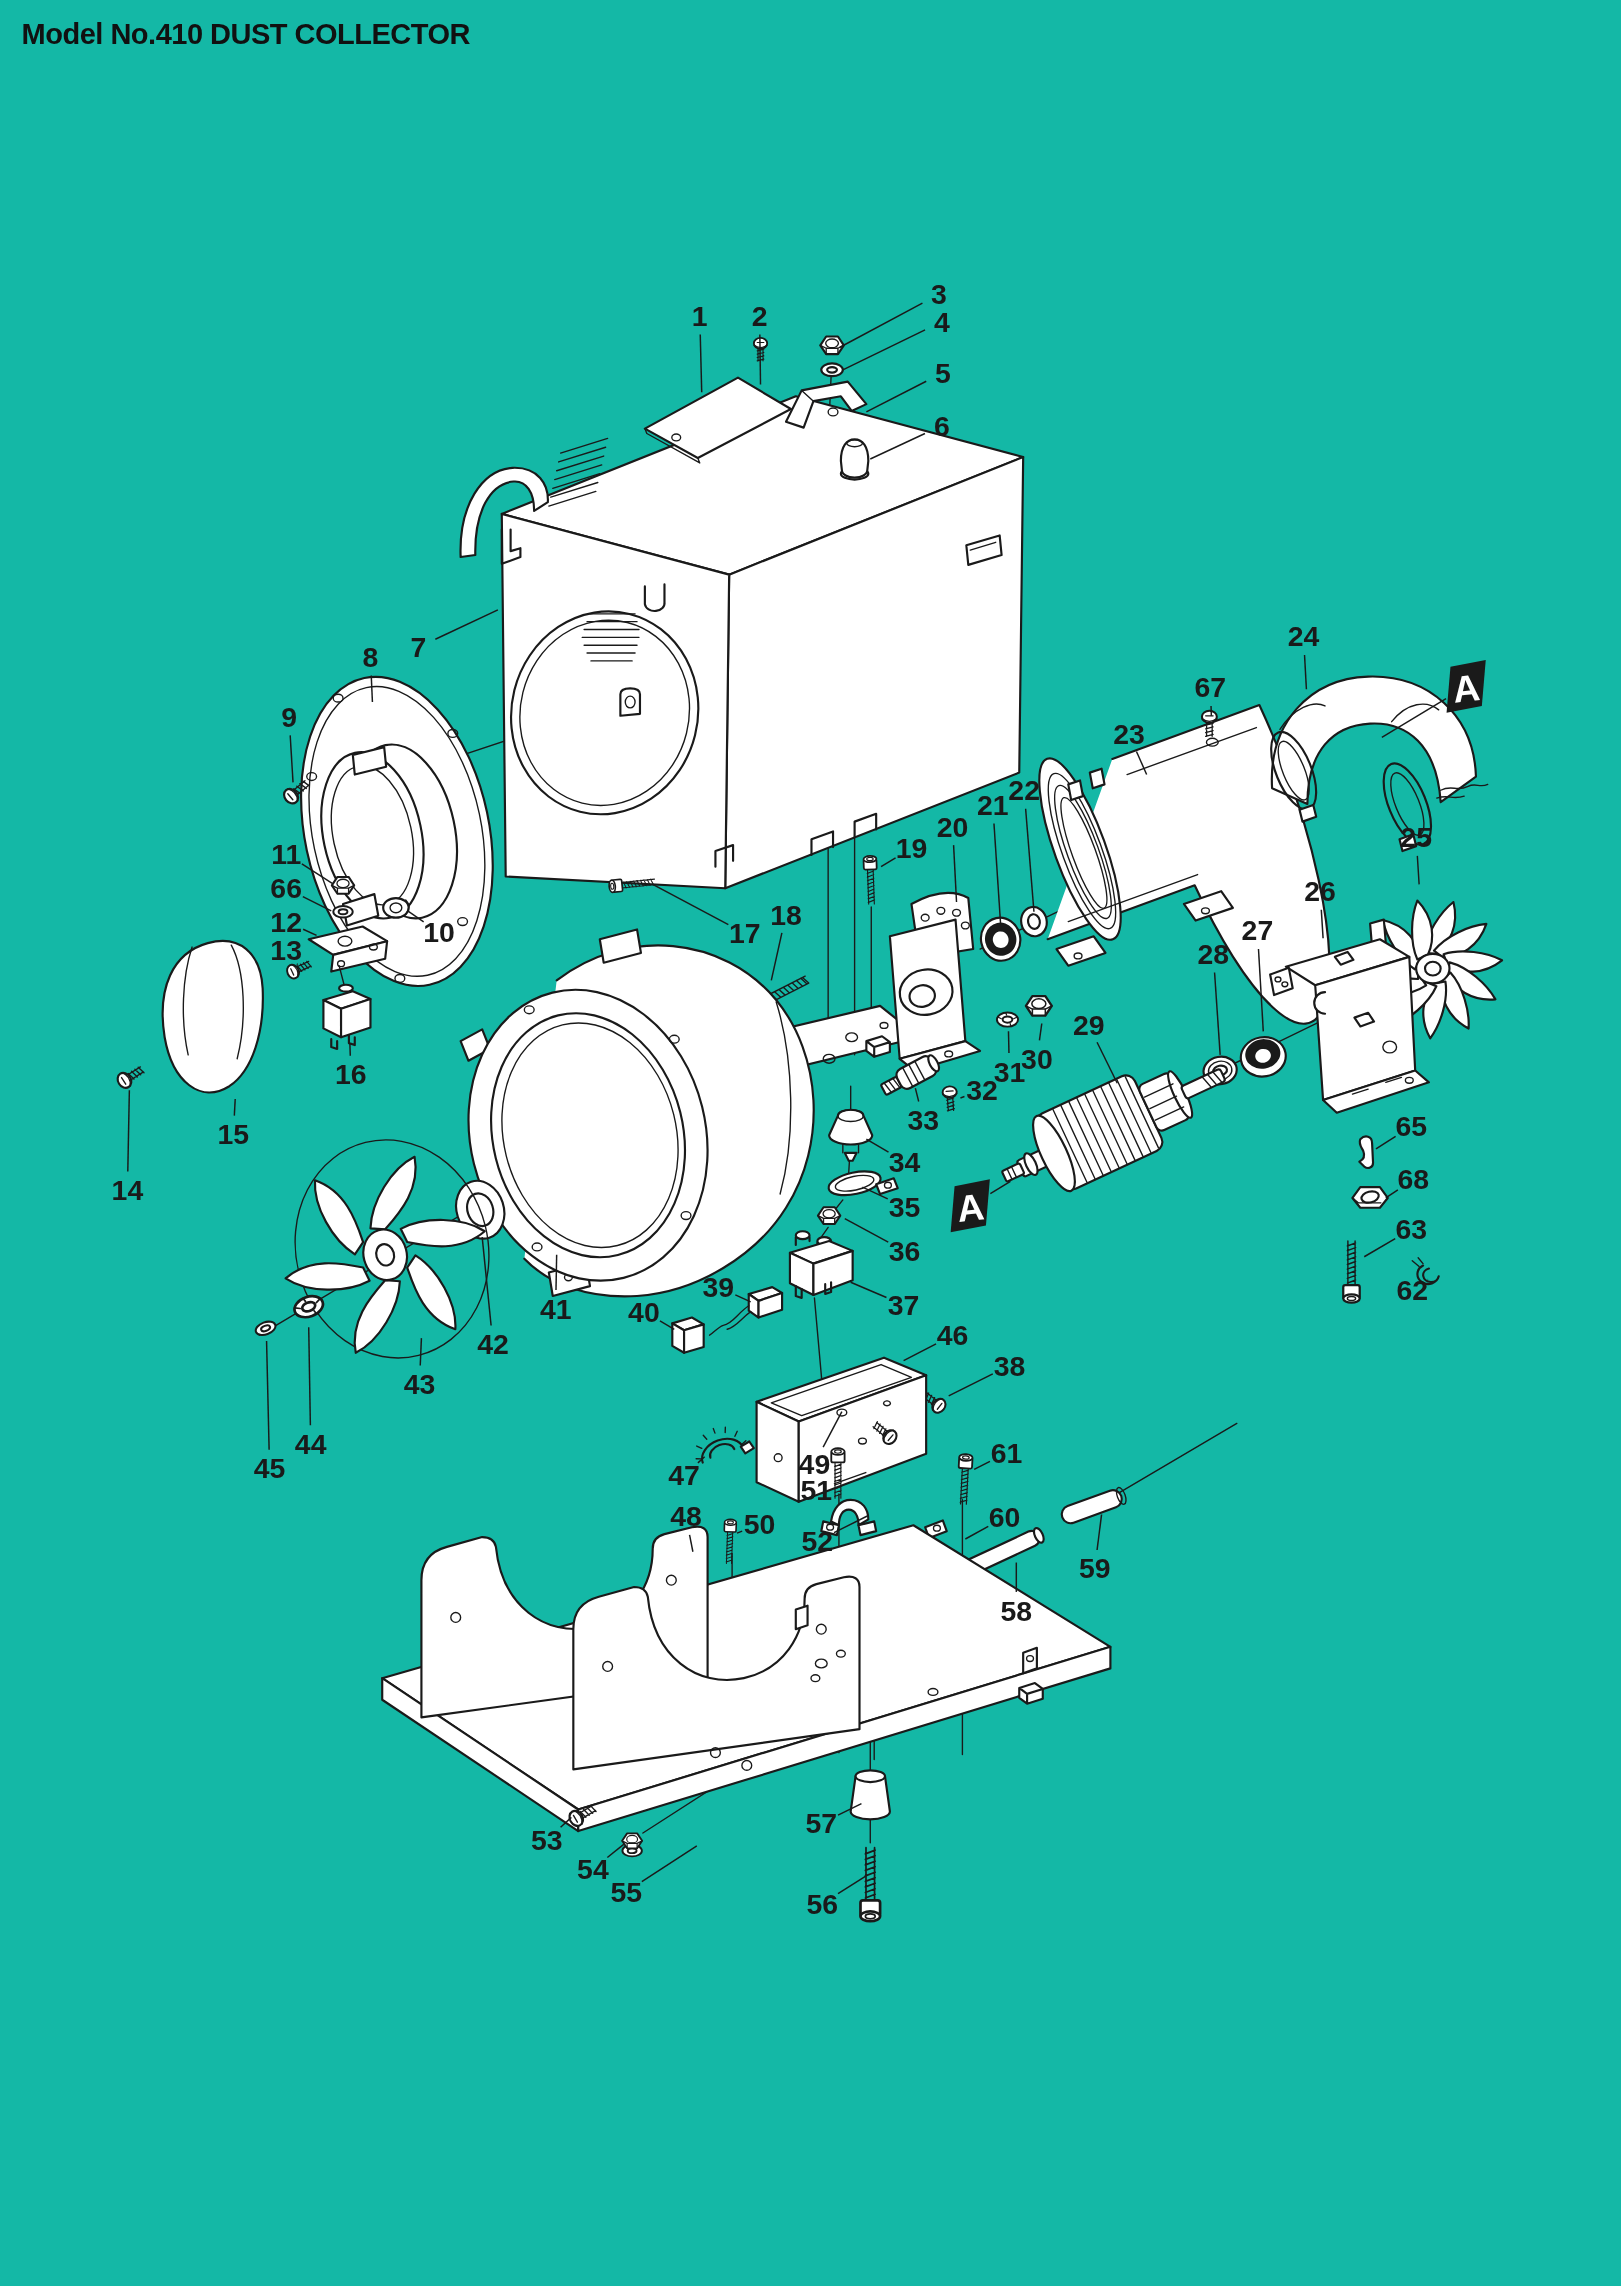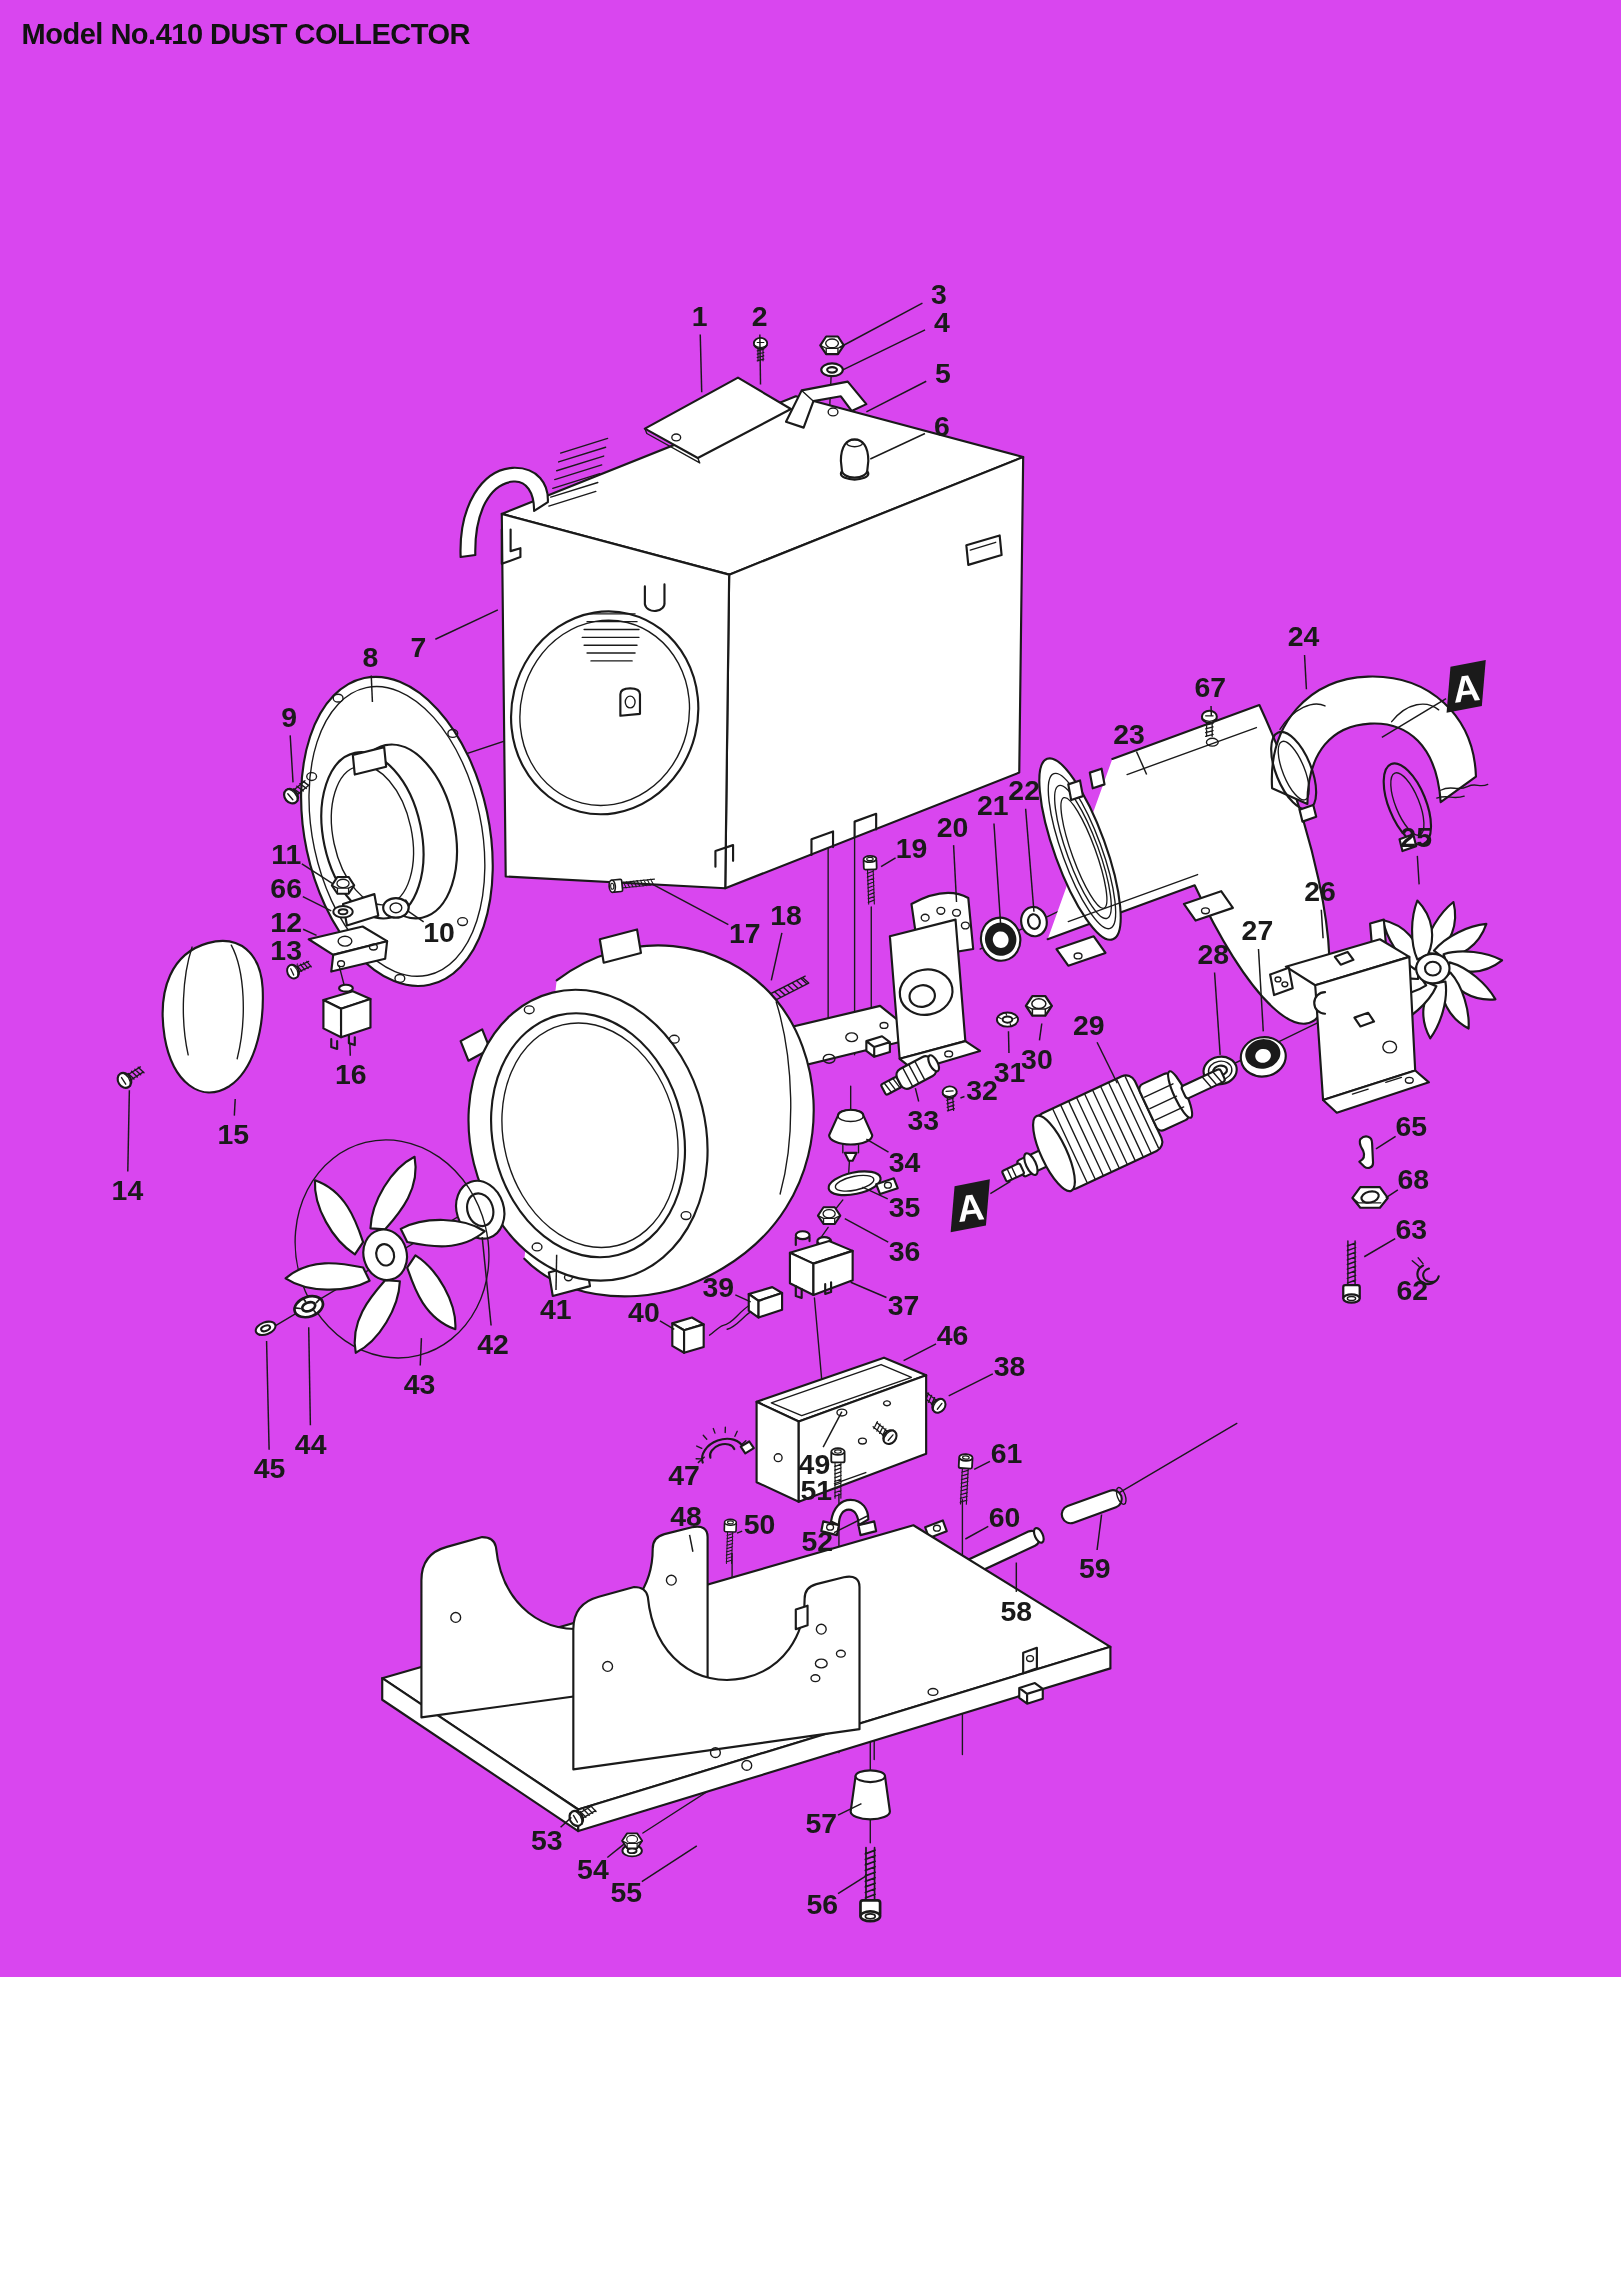--- a/index.html
+++ b/index.html
@@ -1,16 +1,16 @@
 <!DOCTYPE html>
 <html><head>
 <meta charset="utf-8">
 <style>
   html,body{margin:0;padding:0;background:#fff;}
-  .page{position:relative;width:1621px;height:1977px;background:#d946ef;overflow:hidden;
+  .page{position:relative;width:1621px;height:2286px;background:#14b8a6;overflow:hidden;
         font-family:"Liberation Sans",sans-serif;}
   .title{position:absolute;left:21.6px;top:17.6px;font-size:29px;font-weight:600;
          color:#111;letter-spacing:-0.5px;white-space:nowrap;}
   svg{position:absolute;left:0;top:0;}
   .p{fill:#fff;stroke:#1a1a1a;stroke-width:2.2;stroke-linejoin:round;stroke-linecap:round;}
   .pn{fill:none;stroke:#1a1a1a;stroke-width:2.2;stroke-linejoin:round;stroke-linecap:round;}
   .t{fill:none;stroke:#1a1a1a;stroke-width:1.4;stroke-linejoin:round;stroke-linecap:round;}
   .blk{fill:#1a1a1a;stroke:none;}
   .lead{stroke:#1a1a1a;stroke-width:1.5;fill:none;}
   .lbl{font-family:"Liberation Sans",sans-serif;font-weight:600;fill:#1a1a1a;}

